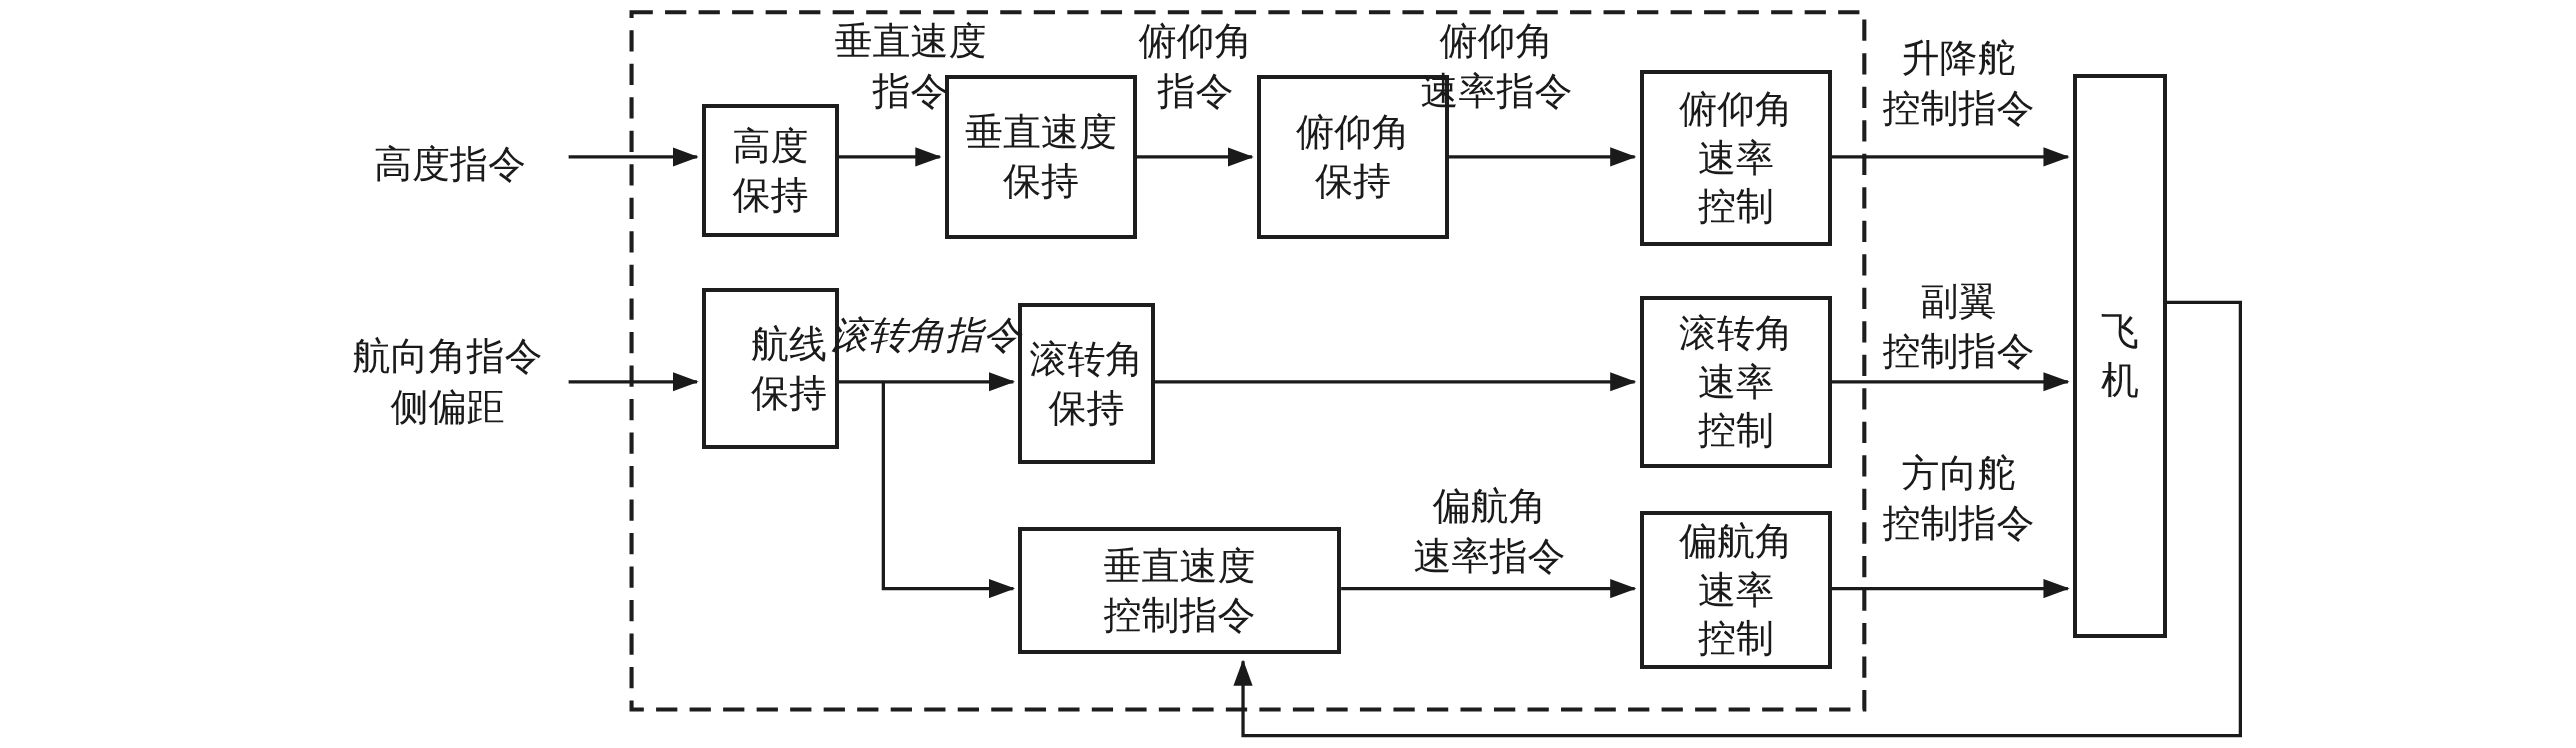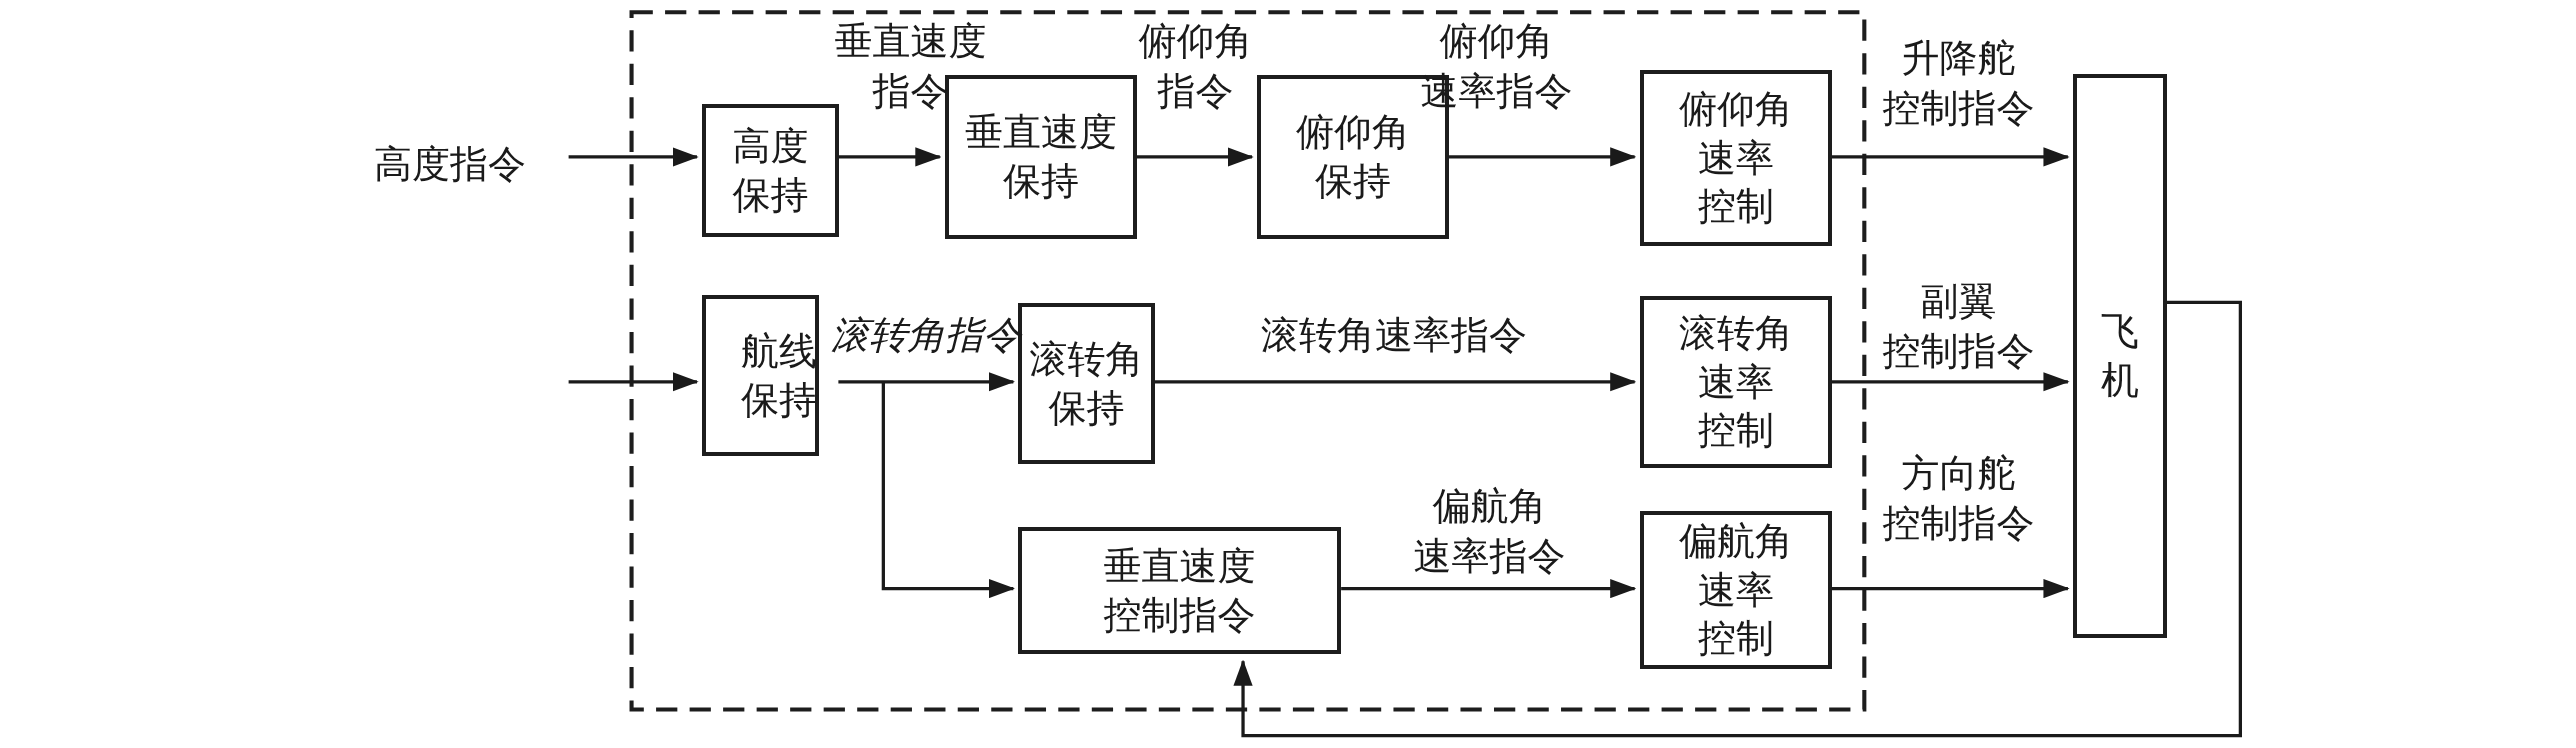--- a/index.html
+++ b/index.html
@@ -79,21 +79,21 @@
     <span>俯仰角</span>
     <span>保持</span>
   </div>
 
   <div class="box" style="left:1640px;top:70px;width:192px;height:176px;">
     <span>俯仰角</span>
     <span>速率</span>
     <span>控制</span>
   </div>
 
-  <div class="box" style="left:702px;top:295px;width:117px;height:161px;padding-left:37px;">
+  <div class="box" style="left:702px;top:288px;width:137px;height:161px;padding-left:37px;">
     <span>航线</span>
     <span>保持</span>
   </div>
 
   <div class="box" style="left:1018px;top:303px;width:137px;height:161px;">
     <span>滚转角</span>
     <span>保持</span>
   </div>
 
   <div class="box" style="left:1640px;top:296px;width:192px;height:172px;">
@@ -115,20 +115,24 @@
 
   <div class="box" style="left:2073px;top:74px;width:94px;height:564px;">
     <span>飞</span>
     <span>机</span>
   </div>
 
   <div class="lbl" style="left:315px;top:132px;width:270px;height:49px;margin-top:8px;">
     <span>高度指令</span>
   </div>
 
+  <div class="lbl" style="left:325px;top:330px;width:245px;height:103px;">
+    <span>航向角指令</span>
+    <span>侧偏距</span>
+  </div>
 
   <div class="lbl" style="left:788px;top:16.4px;width:245px;height:100px;">
     <span>垂直速度</span>
     <span>指令</span>
   </div>
 
   <div class="lbl" style="left:1073px;top:16.4px;width:245px;height:100px;">
     <span>俯仰角</span>
     <span>指令</span>
   </div>
@@ -140,23 +144,20 @@
 
   <div class="lbl" style="left:1844px;top:33px;width:229px;height:100px;">
     <span>升降舵</span>
     <span>控制指令</span>
   </div>
 
   <div class="lbl" style="left:830px;top:312px;width:192px;height:47px;font-style:italic;">
     <span>滚转角指令</span>
   </div>
 
-  <div class="lbl" style="left:1206px;top:312px;width:376px;height:47px;">
-    <span>滚转角速率指令</span>
-  </div>
 
   <div class="lbl" style="left:1844px;top:276px;width:229px;height:100px;">
     <span>副翼</span>
     <span>控制指令</span>
   </div>
 
   <div class="lbl" style="left:1367px;top:481px;width:245px;height:100px;">
     <span>偏航角</span>
     <span>速率指令</span>
   </div>

